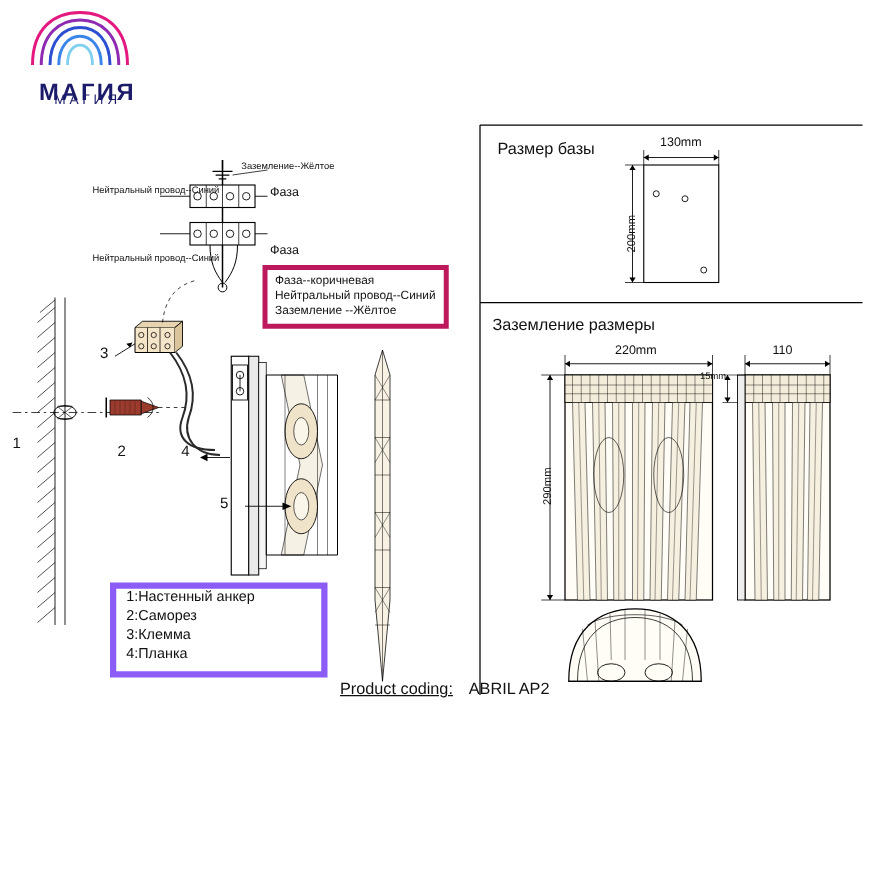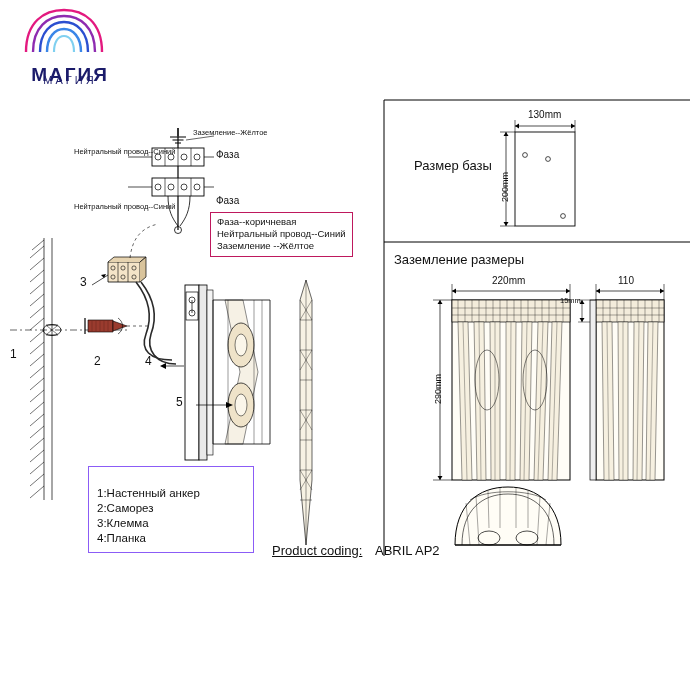--- a/index.html
+++ b/index.html
@@ -78,32 +78,32 @@
   }
   .panel-title {
     position: absolute;
     font-size: 13px;
     font-weight: normal;
     color: #111;
     white-space: pre;
   }
   .legend-box {
     position: absolute;
-    border: 1px solid #8b5cf6;
+    border: 5px solid #8b5cf6;
     background: #fff;
-    padding: 19px 8px 6px 8px;
+    padding: 0 8px 6px 8px;
   }
   .legend-box div {
     font-size: 11.5px;
     line-height: 15px;
     white-space: pre;
   }
   .wire-note {
     position: absolute;
-    border: 1px solid #be185d;
+    border: 4px solid #be185d;
     background: #fff;
     padding: 3px 6px 4px 6px;
   }
   .wire-note div {
     font-size: 9.5px;
     line-height: 12px;
     white-space: pre;
   }
   .code-text {
     position: absolute;
@@ -448,21 +448,21 @@
   <div class="legend-box" style="left:88px; top:466px; width:148px;">
     <div>1:Настенный анкер</div>
     <div>2:Саморез</div>
     <div>3:Клемма</div>
     <div>4:Планка</div>
   </div>
 
   <div class="code-text" style="left:272px; top:543px;text-decoration:underline;">Product coding:</div>
   <div class="code-text" style="left:375px; top:543px; font-weight:normal;">ABRIL AP2</div>
 
-  <div class="panel-title" style="left:414px; top:111px;margin-top:47px;">Размер базы</div>
+  <div class="panel-title" style="left:398px; top:111px;">Размер базы</div>
   <div class="t small" style="left:528px; top:110px;">130mm</div>
   <div class="vert" style="left:500px; top:202px;">200mm</div>
 
   <div class="panel-title" style="left:394px; top:252px;">Заземление размеры</div>
   <div class="t small" style="left:492px; top:276px;">220mm</div>
   <div class="vert" style="left:433px; top:404px;">290mm</div>
   <div class="t small" style="left:618px; top:276px;">110</div>
   <div class="t tiny" style="left:560px; top:296px;text-align:right;">15mm</div>
 
 </div>

